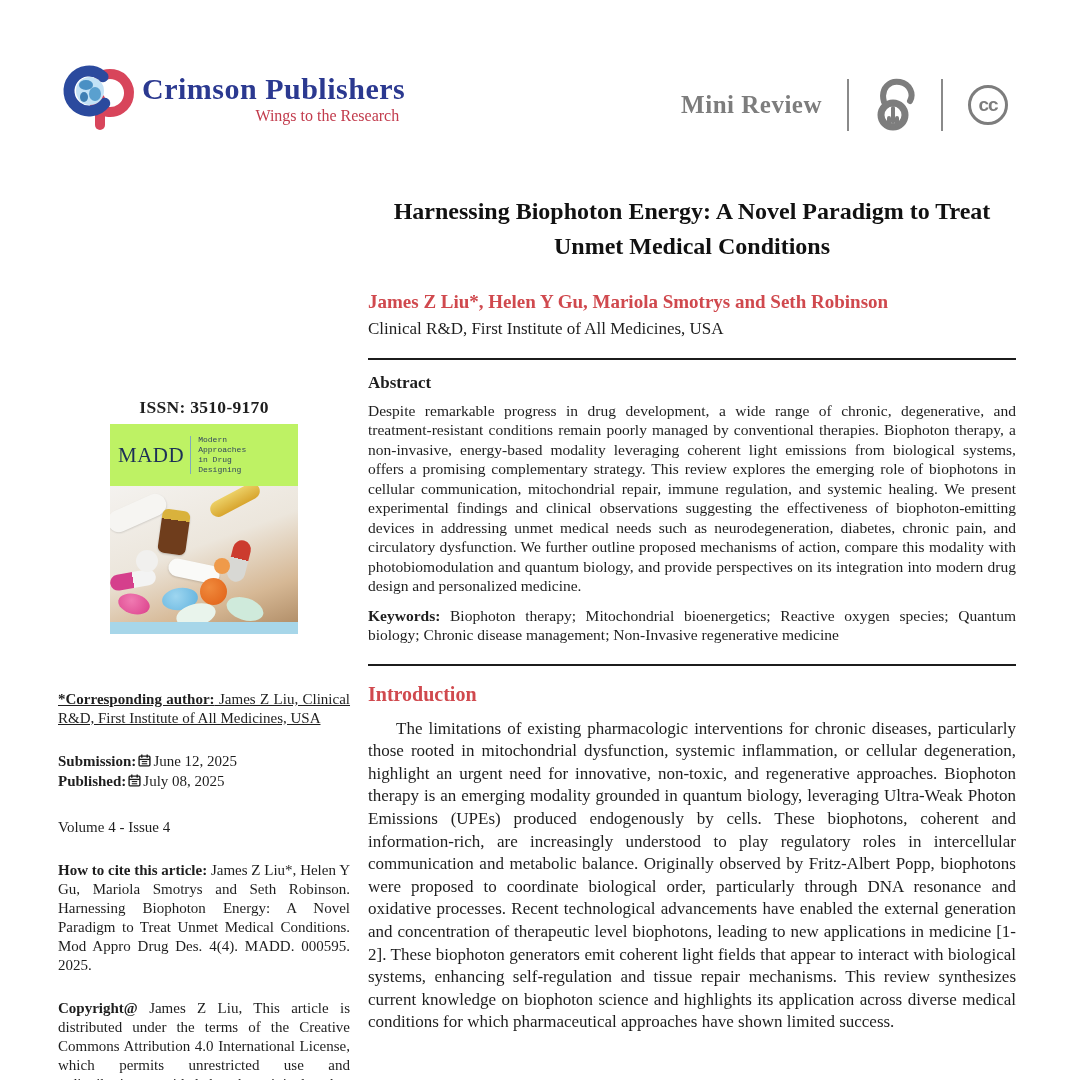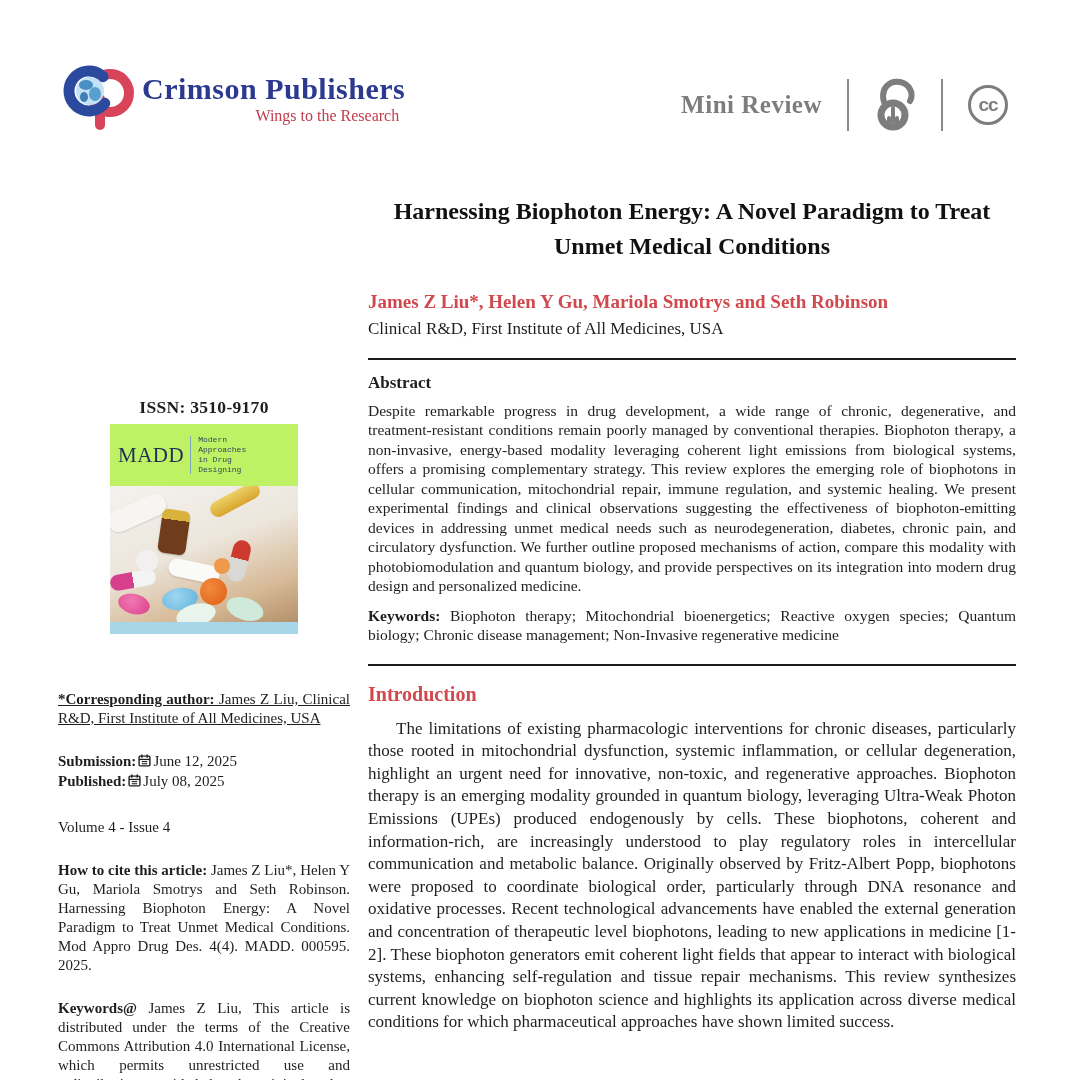--- a/index.html
+++ b/index.html
@@ -146,21 +146,21 @@
               <line x1="2" y1="10" x2="22" y2="10" stroke="#1e1e1e" stroke-width="2.4"></line>
               <line x1="7" y1="14" x2="17" y2="14" stroke="#1e1e1e" stroke-width="2"></line>
               <line x1="7" y1="18" x2="17" y2="18" stroke="#1e1e1e" stroke-width="2"></line>
             </svg></span><span>July 08, 2025</span></span>
     </p>
 
     <p class="volume">Volume 4 - Issue 4</p>
 
     <p class="sb-block"><b class="sb-label">How to cite this article:</b> <span>James Z Liu*, Helen Y Gu, Mariola Smotrys and Seth Robinson. Harnessing Biophoton Energy: A Novel Paradigm to Treat Unmet Medical Conditions. Mod Appro Drug Des. 4(4). MADD. 000595. 2025.</span></p>
 
-    <p class="sb-block"><b class="sb-label">Keywords@</b> <span>James Z Liu, This article is distributed under the terms of the Creative Commons Attribution 4.0 International License, which permits unrestricted use and redistribution provided that the original author and source are credited.</span></p>
+    <p class="sb-block"><b class="sb-label">Copyright@</b> <span>James Z Liu, This article is distributed under the terms of the Creative Commons Attribution 4.0 International License, which permits unrestricted use and redistribution provided that the original author and source are credited.</span></p>
   </aside>
 
   <main class="main">
     <h1 class="title">Harnessing Biophoton Energy: A Novel Paradigm to Treat Unmet Medical Conditions</h1>
     <div class="authors">James Z Liu*, Helen Y Gu, Mariola Smotrys and Seth Robinson</div>
     <div class="affiliation">Clinical R&amp;D, First Institute of All Medicines, USA</div>
 
     <hr class="rule">
 
     <h3 class="abs-head">Abstract</h3>

